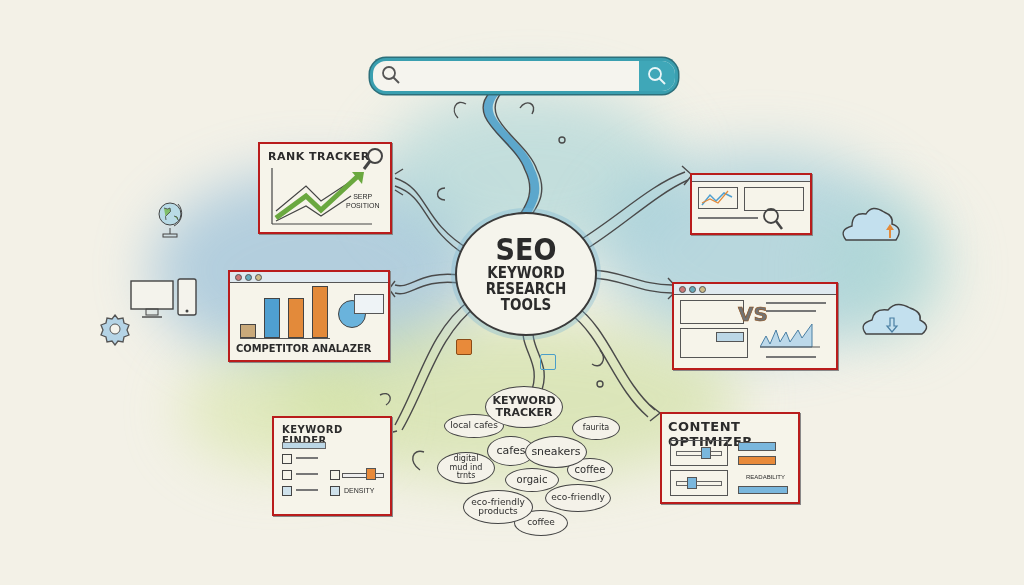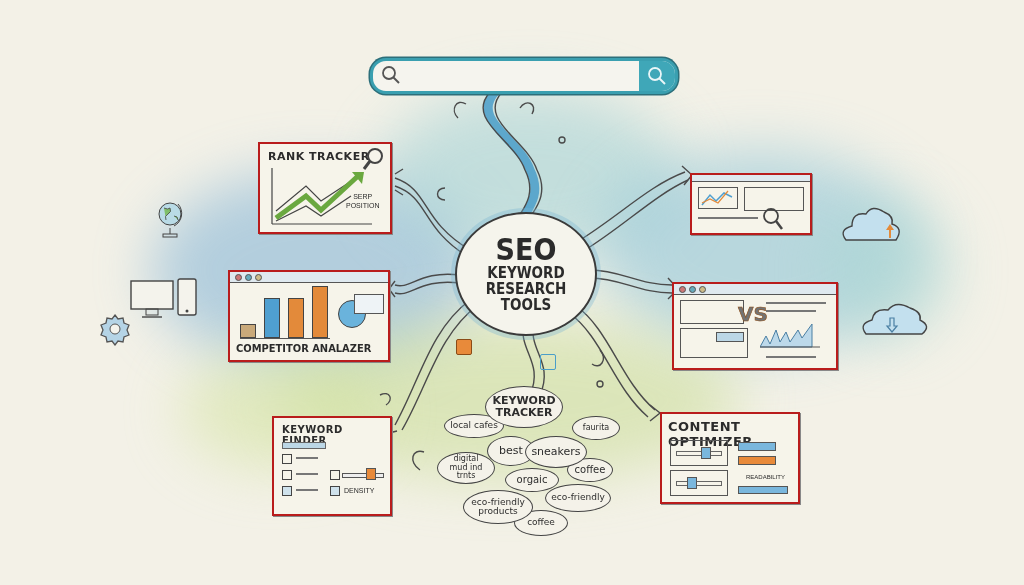--- a/index.html
+++ b/index.html
@@ -197,21 +197,21 @@
   <div class="abs" style="left:84px;top:60px;font-size:6px;">READABILITY</div>
   <div class="abs" style="left:76px;top:72px;width:48px;height:6px;background:#7ab7dd;border:1px solid #555;"></div>
 </div>
 
 <div class="bubble" style="left:485px;top:386px;width:76px;height:40px;font-weight:bold;font-size:11px;flex-direction:column;z-index:3;">
   <span>KEYWORD</span>
   <span>TRACKER</span>
 </div>
 <div class="bubble" style="left:444px;top:414px;width:58px;height:22px;font-size:9px;z-index:2;">local cafes</div>
 <div class="bubble" style="left:572px;top:416px;width:46px;height:22px;font-size:8px;z-index:2;">faurita</div>
-<div class="bubble" style="left:487px;top:436px;width:46px;height:28px;font-size:11px;z-index:3;">best</div>
+<div class="bubble" style="left:487px;top:436px;width:46px;height:28px;font-size:11px;z-index:3;">cafes</div>
 <div class="bubble" style="left:525px;top:436px;width:60px;height:30px;font-size:11px;z-index:4;">sneakers</div>
 <div class="bubble" style="left:437px;top:452px;width:58px;height:32px;font-size:8px;padding:0 6px;box-sizing:border-box;z-index:2;">digital mud ind trnts</div>
 <div class="bubble" style="left:505px;top:468px;width:52px;height:22px;font-size:10px;z-index:3;">orgaic</div>
 <div class="bubble" style="left:567px;top:458px;width:44px;height:22px;font-size:10px;z-index:2;">coffee</div>
 <div class="bubble" style="left:463px;top:490px;width:70px;height:34px;font-size:9px;padding:0 6px;box-sizing:border-box;z-index:3;">eco-friendly products</div>
 <div class="bubble" style="left:545px;top:484px;width:64px;height:26px;font-size:9px;z-index:3;">eco-friendly</div>
 <div class="bubble" style="left:514px;top:510px;width:52px;height:24px;font-size:9px;z-index:2;">coffee</div>
 
 <svg class="abs" style="left:156px;top:200px;" width="30" height="42" viewBox="0 0 30 42">
     <circle cx="14" cy="14" r="11" fill="#b9dbe6" stroke="#444"></circle>

